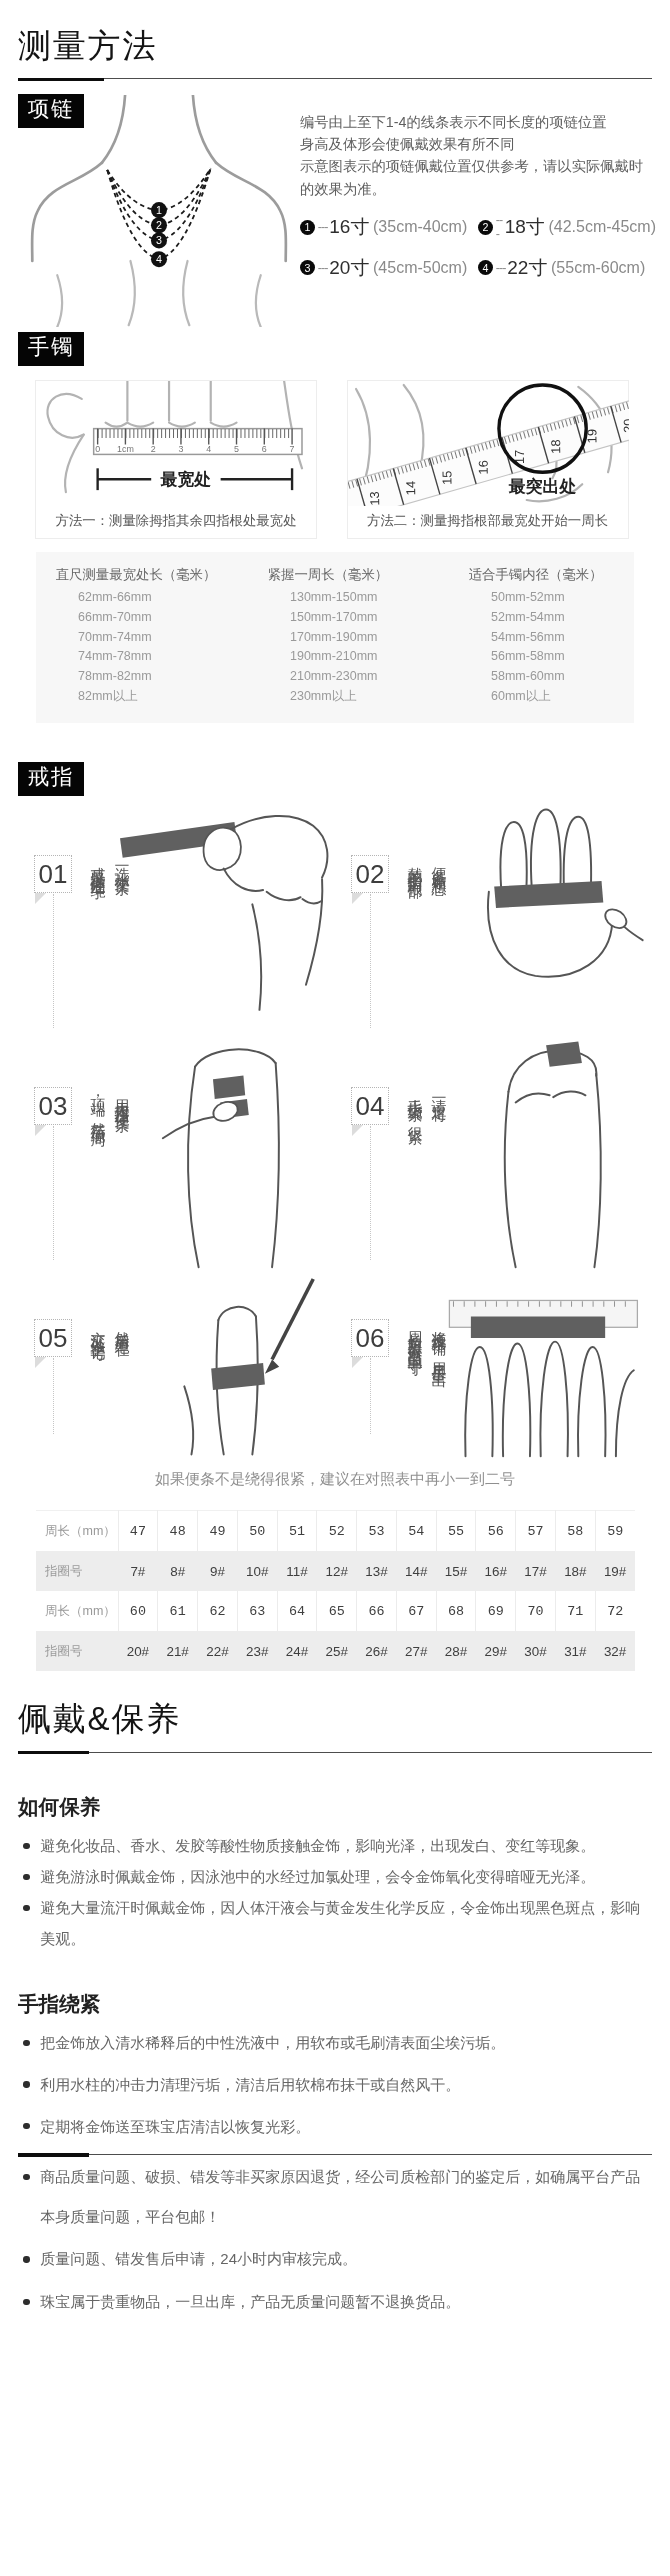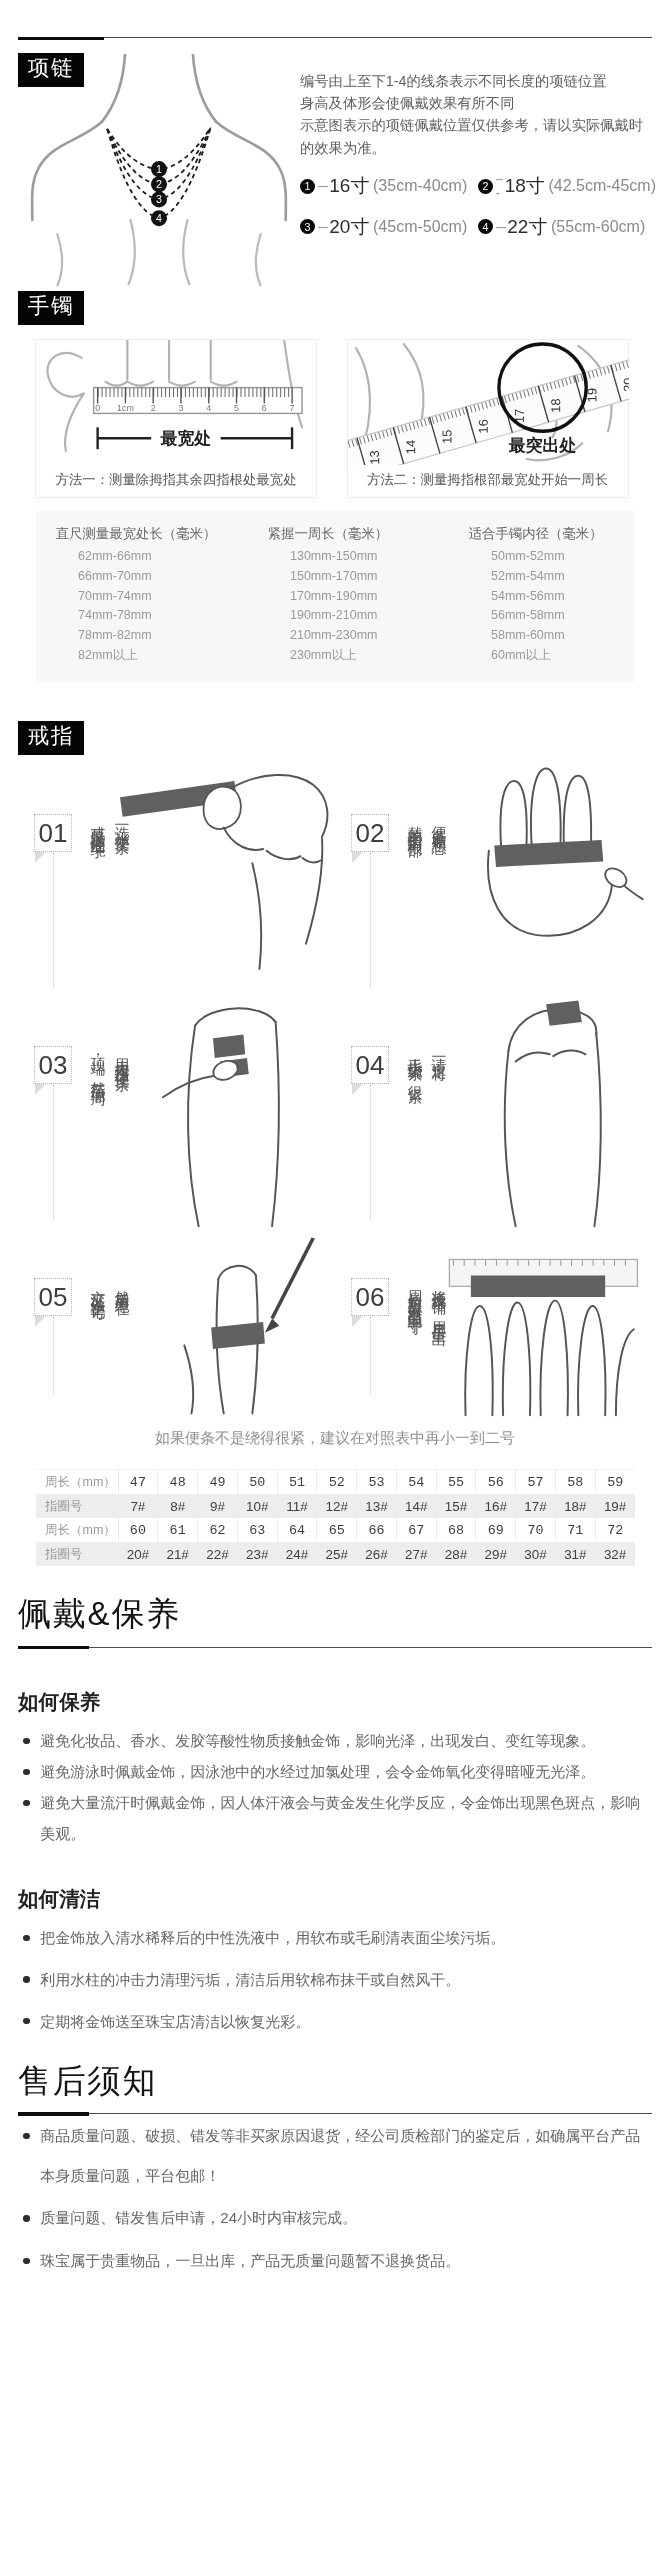--- a/index.html
+++ b/index.html
@@ -52,21 +52,21 @@
         border-top:11.6px solid #dcdcdc;border-right:11.6px solid transparent;z-index:1;}
   .dline{position:absolute;left:35px;top:88px;border-left:0.9px dotted #c6c6c6;height:134px;}
   .step.short .dline{height:76px;}
   .vtext{position:absolute;left:68px;top:49px;writing-mode:vertical-rl;font-size:15px;color:#555;
          line-height:24px;letter-spacing:2.7px;white-space:pre-line;z-index:2;}
   .step-art{position:absolute;left:100px;top:0;z-index:0;}
 
   .ring-note{margin-top:7.2px;text-align:center;font-size:15px;color:#8f8f8f;}
 
   .ring-table{width:599px;margin:21.5px 18px 0;border-collapse:collapse;table-layout:fixed;border-top:0.9px solid #f0f0f0;}
-  .ring-table td{height:24px;text-align:center;font-size:13.4px;color:#3f3f3f;padding:0;}
+  .ring-table td{height:40px;text-align:center;font-size:13.4px;color:#3f3f3f;padding:0;}
   .ring-table td.lbl{text-align:left;padding-left:9px;color:#9a9a9a;font-size:12.5px;}
   .ring-table tr.circ td{background:#fff;}
   .ring-table tr.circ td + td{border-left:0.9px solid #ececec;font-family:Liberation Mono, monospace;}
   .ring-table tr.size td{background:#ededed;}
 
   
   .care-title{margin-top:27px;}
   .sub-head{font-size:20.6px;color:#222;font-weight:600;margin-top:39px;}
   .blist{margin-top:9px;}
   .bitem{position:relative;padding-left:22.3px;font-size:15px;color:#666;line-height:31px;}
@@ -77,20 +77,21 @@
   .blist.wide .bitem::before{top:17px;}
   .as-list{margin-top:39px;}
 
   svg text{font-family:"Liberation Sans","DejaVu Sans",sans-serif;}
 </style>
 </head>
 <body>
 
 <div class="page">
 
+  <div class="sec-title">测量方法</div>
   <div class="rule">
     <div class="thin"></div>
       <div class="thick w96"></div>
   </div>
 
   <div class="neck-row">
     <span class="chip neck-chip">项链</span>
 
     <svg class="neck-svg" width="268" height="232" viewBox="0 0 300 260">
       <g fill="none" stroke="#9c9c9c" stroke-width="3" stroke-linecap="round">
@@ -478,30 +479,29 @@
         <div class="thick w79"></div>
     </div>
 
     <div class="sub-head">如何保养</div>
     <div class="blist">
       <div class="bitem">避免化妆品、香水、发胶等酸性物质接触金饰，影响光泽，出现发白、变红等现象。</div>
       <div class="bitem">避免游泳时佩戴金饰，因泳池中的水经过加氯处理，会令金饰氧化变得暗哑无光泽。</div>
       <div class="bitem">避免大量流汗时佩戴金饰，因人体汗液会与黄金发生化学反应，令金饰出现黑色斑点，影响美观。</div>
     </div>
 
-    <div class="sub-head" style="margin-top:36px">如何清洁</div>
+    <div class="sub-head" style="margin-top:36px">手指绕紧</div>
     <div class="blist loose">
       <div class="bitem">把金饰放入清水稀释后的中性洗液中，用软布或毛刷清表面尘埃污垢。</div>
       <div class="bitem">利用水柱的冲击力清理污垢，清洁后用软棉布抹干或自然风干。</div>
       <div class="bitem">定期将金饰送至珠宝店清洁以恢复光彩。</div>
     </div>
   </div>
 
   <div>
-    <div class="sec-title" style="margin-top:23px">售后须知</div>
     <div class="rule">
       <div class="thin"></div>
         <div class="thick w79"></div>
     </div>
     <div class="blist wide as-list">
       <div class="bitem">商品质量问题、破损、错发等非买家原因退货，经公司质检部门的鉴定后，如确属平台产品本身质量问题，平台包邮！</div>
       <div class="bitem">质量问题、错发售后申请，24小时内审核完成。</div>
       <div class="bitem">珠宝属于贵重物品，一旦出库，产品无质量问题暂不退换货品。</div>
     </div>
   </div>

